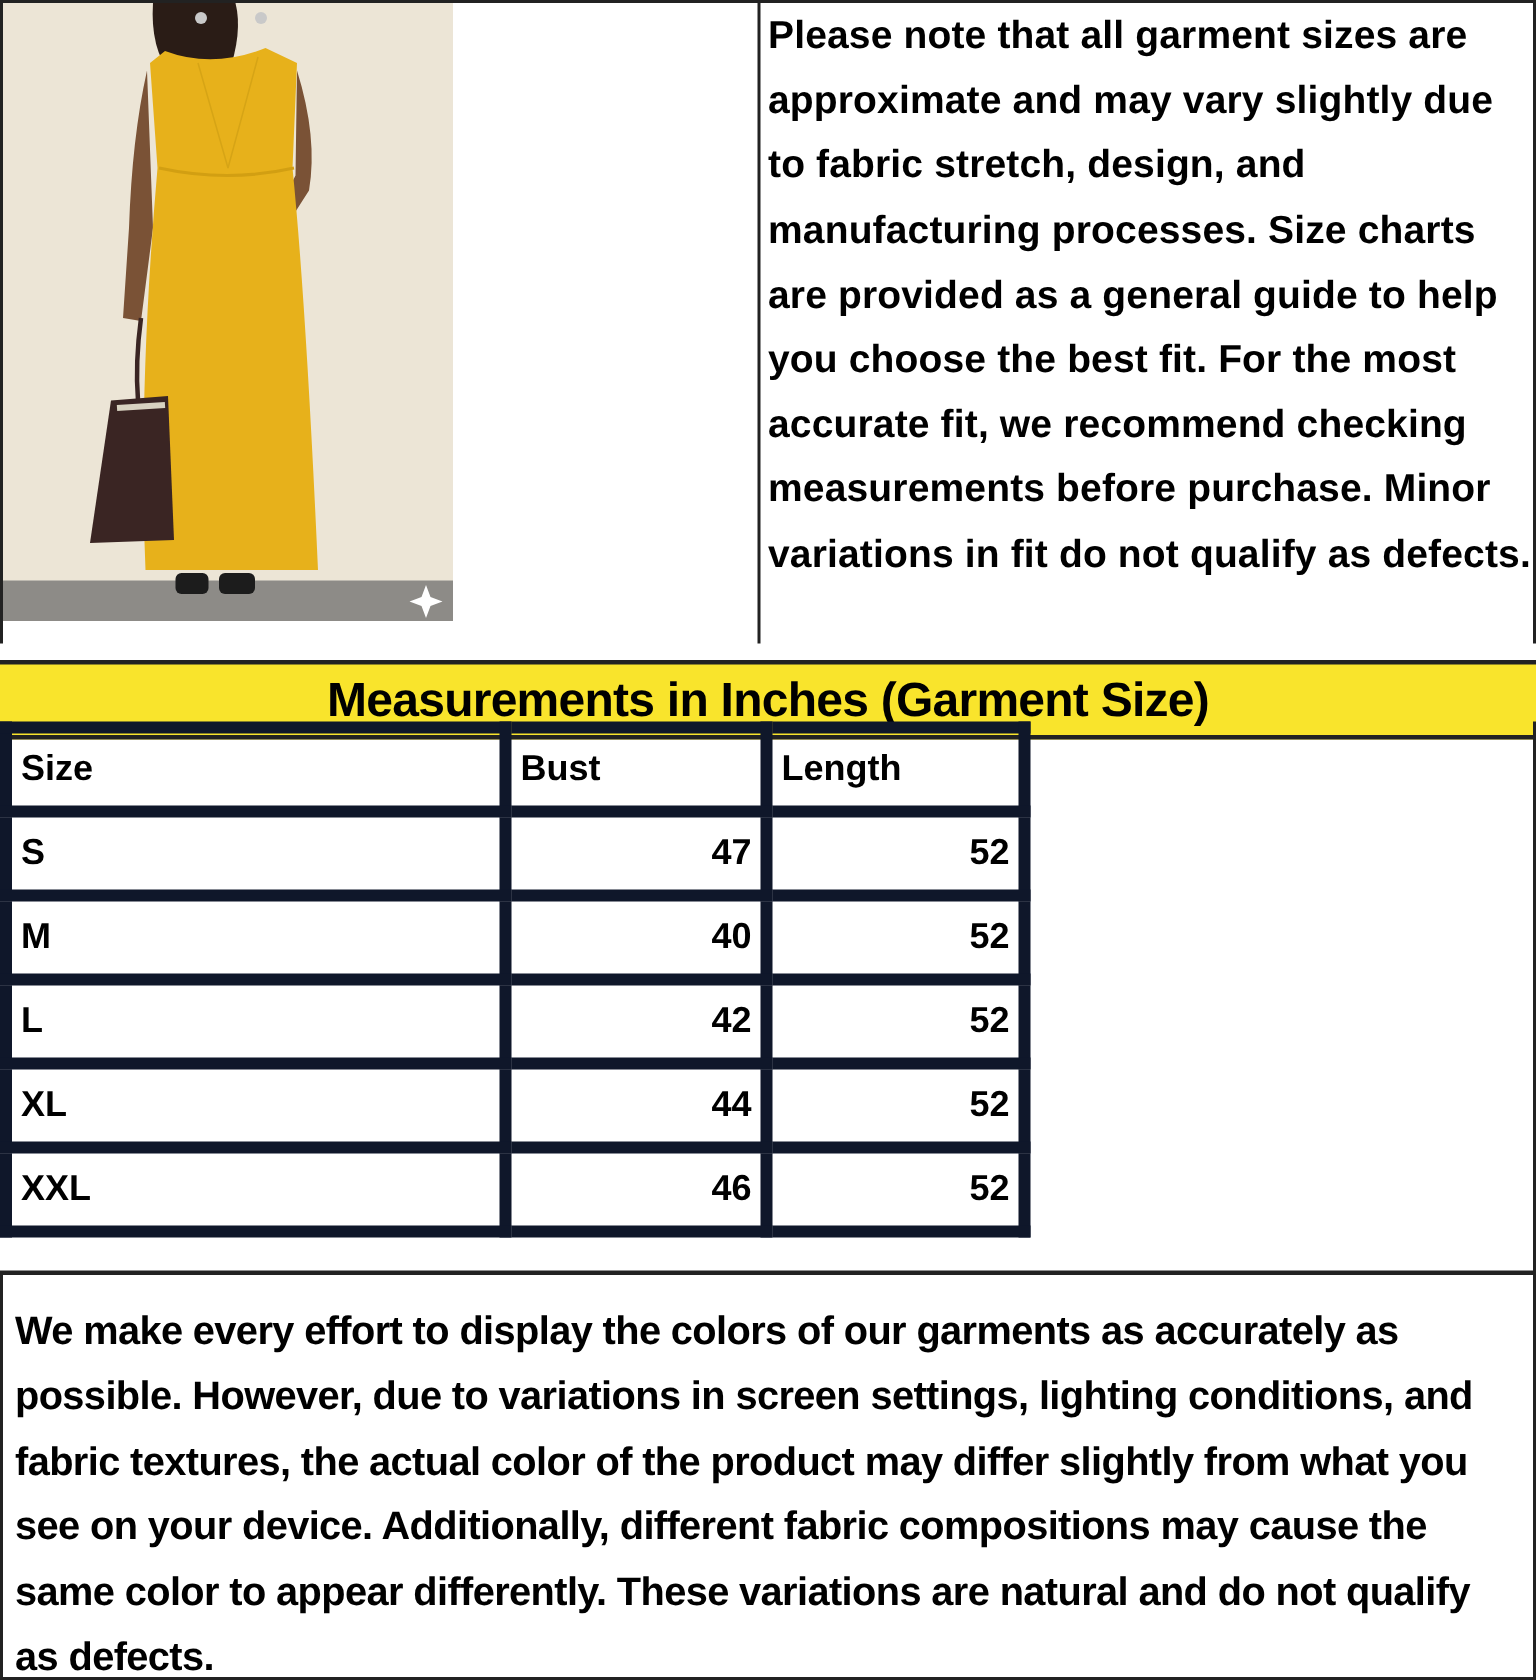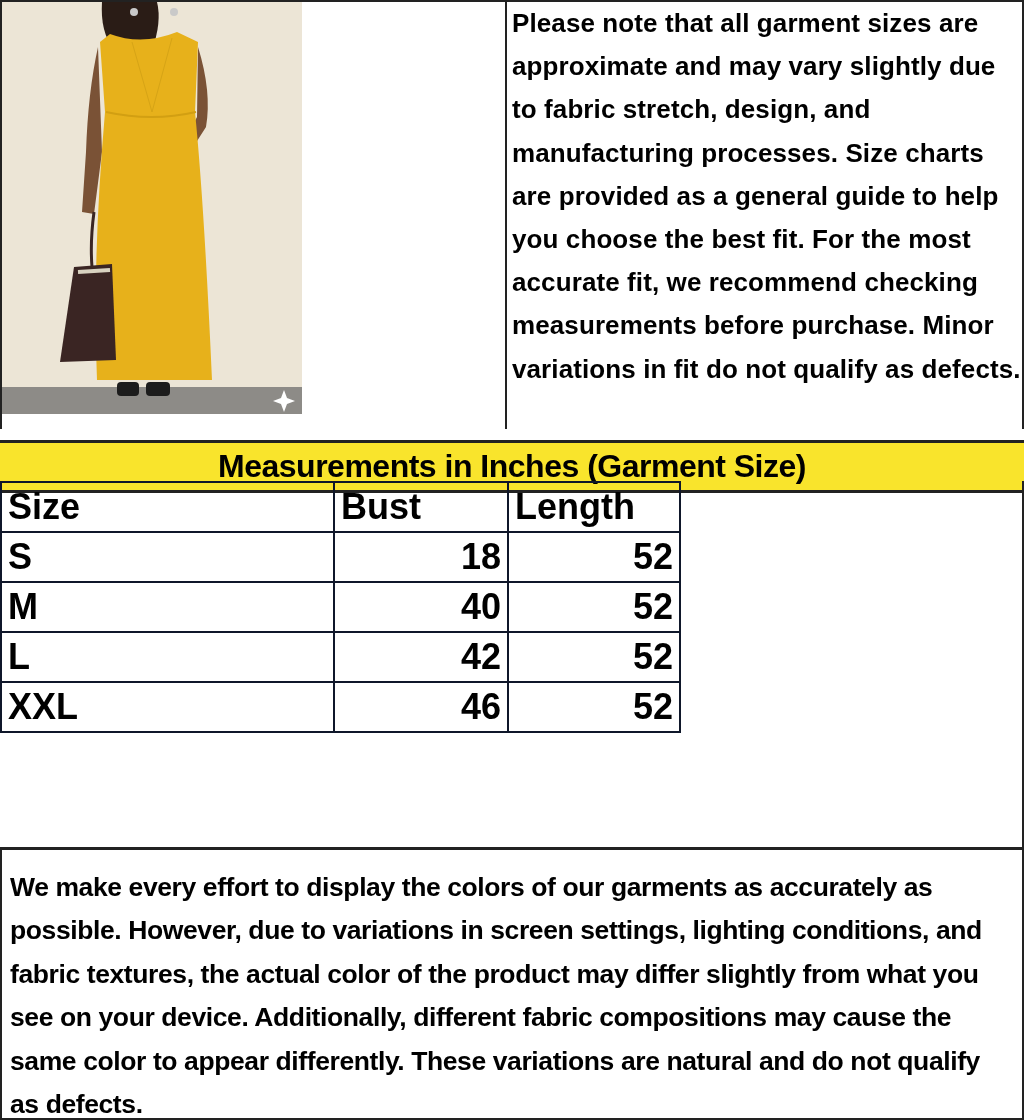--- a/index.html
+++ b/index.html
@@ -14,21 +14,21 @@
   .note { left: 512px; top: 2px; width: 510px; font-weight: bold; font-size: 26px; line-height: 43.2px;
           letter-spacing: 0.1px; }
 
   
   .band { left: 0; top: 428px; width: 1024px; height: 53px; background: #f9e42c;
           border-top: 3px solid #222; border-bottom: 3px solid #222; display: flex; align-items: center; justify-content: center; margin-top: 12px; }
   .band span { font-weight: bold; font-size: 32px; letter-spacing: -0.5px; }
 
   
   table.size { position: absolute; left: 0; top: 481px; border-collapse: collapse; }
-  table.size td { border: 2px solid #0f172a; height: 48px; padding: 0 6px; font-weight: bold; font-size: 36px;
+  table.size td { border: 8px solid #0f172a; height: 48px; padding: 0 6px; font-weight: bold; font-size: 24px;
                   box-sizing: border-box; line-height: 48px; }
   table.size td.c0 { width: 333px; text-align: left; }
   table.size td.c1 { width: 174px; text-align: right; margin-left: 48px; }
   table.size td.c2 { width: 172px; text-align: right; }
   table.size tr.head td.c1, table.size tr.head td.c2 { text-align: left; }
   .right-frame { left: 678px; top: 481px; width: 346px; height: 367px; border-right: 2px solid #222; }
 
   
   .bottom { left: 0; top: 847px; width: 1024px; height: 273px; border: 2px solid #222; border-top: 3px solid #222; }
   .bottom p { margin: 0; padding: 16px 8px 0 8px; font-weight: bold; font-size: 26.5px; line-height: 43.4px;
@@ -78,31 +78,36 @@
 
 <table class="size">
   <tbody>
       <tr class="head">
     <td class="c0">Size</td>
     <td class="c1">Bust</td>
     <td class="c2">Length</td>
   </tr>
   <tr>
     <td class="c0">S</td>
-    <td class="c1">18</td>
+    <td class="c1">47</td>
     <td class="c2">52</td>
   </tr>
   <tr>
     <td class="c0">M</td>
     <td class="c1">40</td>
     <td class="c2">52</td>
   </tr>
   <tr>
     <td class="c0">L</td>
     <td class="c1">42</td>
+    <td class="c2">52</td>
+  </tr>
+  <tr>
+    <td class="c0">XL</td>
+    <td class="c1">44</td>
     <td class="c2">52</td>
   </tr>
   <tr>
     <td class="c0">XXL</td>
     <td class="c1">46</td>
     <td class="c2">52</td>
   </tr>
 </tbody>
   </table>
 

